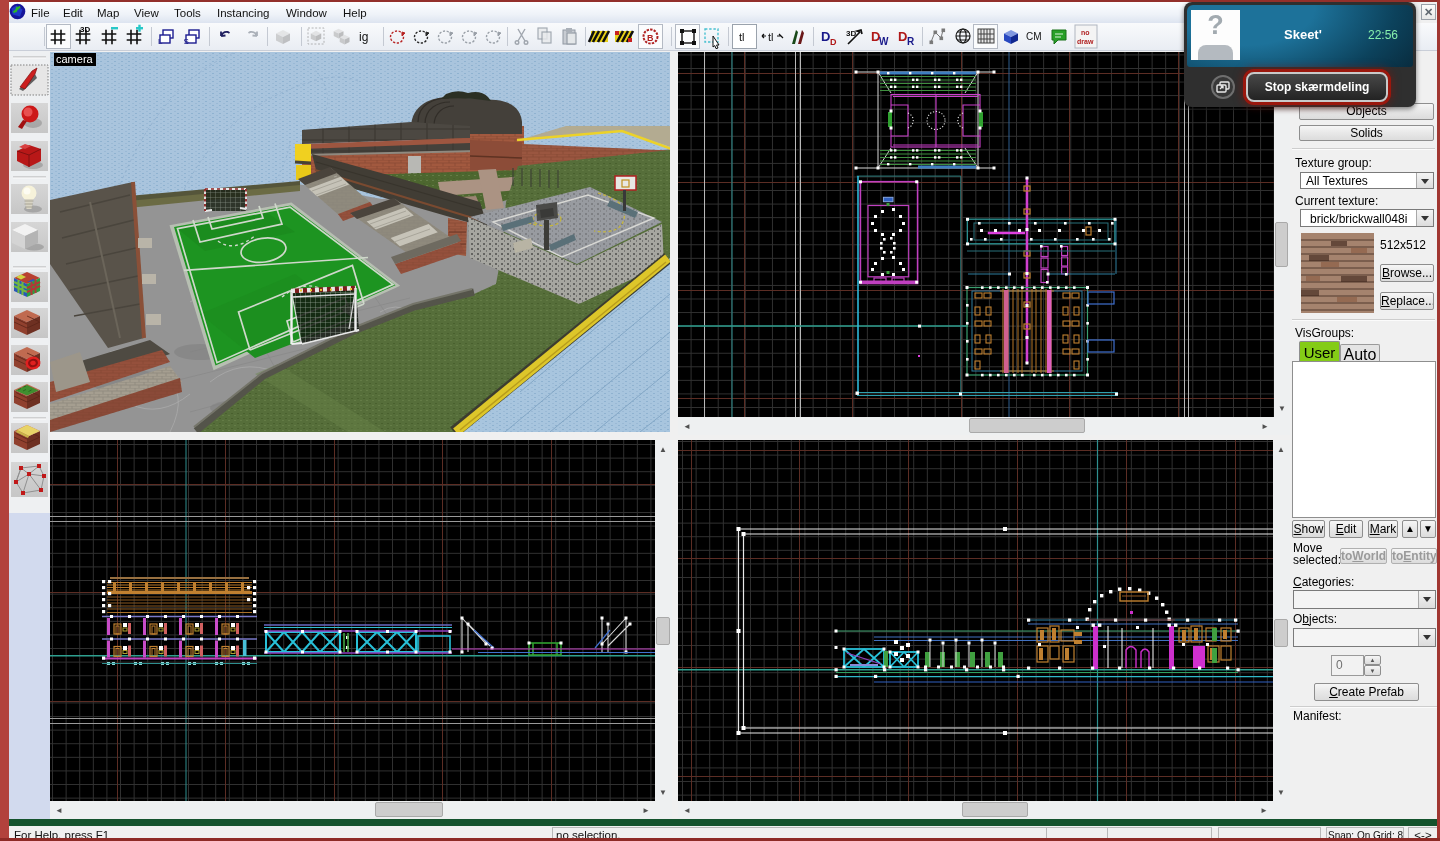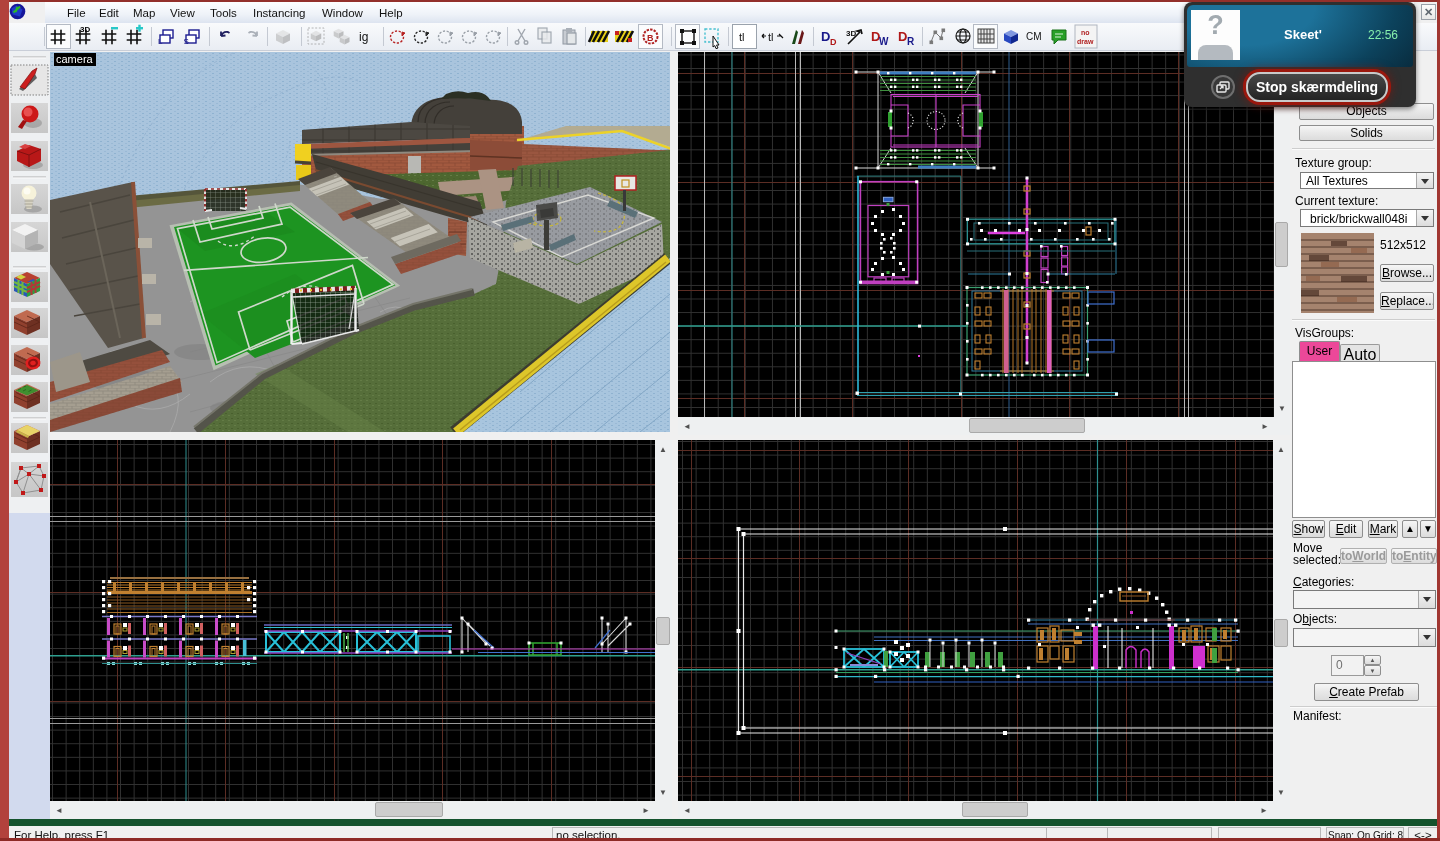--- a/index.html
+++ b/index.html
@@ -5,21 +5,21 @@
   * { margin:0; padding:0; box-sizing:border-box; }
   html,body { width:1440px; height:841px; overflow:hidden; background:#f0f0f0;
     font-family:"Liberation Sans", sans-serif; }
   .abs { position:absolute; }
   #stage { position:relative; width:1440px; height:841px; background:#f0f0f0; }
   #bL { left:0; top:0; width:9px; height:841px; background:#b2423c; }
   #bT { left:0; top:0; width:1440px; height:2px; background:#93302b; }
   #bR { left:1437px; top:0; width:3px; height:841px; background:#a03631; }
   #bB { left:0; top:838px; width:1440px; height:3px; background:#8e2a26; }
   #menubar { left:9px; top:2px; width:1369px; height:21px;
-    background:linear-gradient(#fdfeff,#eef2f8 60%,#dde4f0); font-size:11.5px; color:#111;margin-left:36px; }
+    background:linear-gradient(#fdfeff,#eef2f8 60%,#dde4f0); font-size:11.5px; color:#111; }
   #menubar span { position:absolute; top:5px; }
   #toolbar { left:9px; top:23px; width:1428px; height:28px;
     background:linear-gradient(#f9fafc,#e9edf3); border-bottom:1px solid #c9ced8; }
   #lefttools { left:9px; top:51px; width:41px; height:462px; background:#eef0f2; }
   #leftempty { left:9px; top:513px; width:41px; height:306px; background:#d2daee; }
   .vp { background:#000; }
   #v3d { left:50px; top:52px; width:620px; height:380px; }
   #vtop { left:678px; top:52px; width:612px; height:383px; }
   #vfront { left:50px; top:440px; width:622px; height:380px; }
   #vside { left:678px; top:440px; width:612px; height:380px; }
@@ -1387,21 +1387,21 @@
           <rect x="50" y="15" width="16" height="5"></rect>
         <rect x="5" y="43" width="14" height="5"></rect>
           <rect x="36" y="64" width="20" height="5"></rect>
       </g>
     </svg>
     <div class="lbl" style="left:90px;top:187px">512x512</div>
     <div class="btn97" style="left:90px;top:213px;width:54px;height:18px;line-height:16px"><u>B</u>rowse...</div>
     <div class="btn97" style="left:90px;top:241px;width:54px;height:18px;line-height:16px"><u>R</u>eplace...</div>
     <div class="etch" style="left:2px;top:268px;width:143px"></div>
     <div class="lbl" style="left:5px;top:275px">VisGroups:</div>
-    <div class="abs" style="left:9px;top:290px;width:41px;height:20px;background:#ec4899;border:1px solid #8e8e8e;border-bottom:none;border-radius:2px 2px 0 0;text-align:center;font-size:12px;padding-top:2px">User</div>
+    <div class="abs" style="left:9px;top:290px;width:41px;height:20px;background:#84cc16;border:1px solid #8e8e8e;border-bottom:none;border-radius:2px 2px 0 0;text-align:center;font-size:15px;padding-top:2px">User</div>
     <div class="abs" style="left:50px;top:293px;width:40px;height:17px;background:#e4e4e4;border:1px solid #9a9a9a;border-bottom:none;border-radius:2px 2px 0 0;text-align:center;font-size:16px;padding-top:1px">Auto</div>
     <div class="abs" style="left:2px;top:310px;width:144px;height:157px;background:#fff;border:1px solid #8e8e8e"></div>
     <div class="btn97" style="left:2px;top:469px;width:33px;height:18px;line-height:16px"><u>S</u>how</div>
     <div class="btn97" style="left:39px;top:469px;width:34px;height:18px;line-height:16px"><u>E</u>dit</div>
     <div class="btn97" style="left:78px;top:469px;width:30px;height:18px;line-height:16px"><u>M</u>ark</div>
     <div class="btn97" style="left:112px;top:469px;width:16px;height:18px;line-height:16px;font-size:10px">▲</div>
     <div class="btn97" style="left:130px;top:469px;width:16px;height:18px;line-height:16px;font-size:10px">▼</div>
     <div class="lbl" style="left:3px;top:491px;line-height:12px;font-size:12px">Move<br>selected:</div>
     <div class="btn97 dis" style="left:50px;top:497px;width:47px;height:16px;line-height:14px">to<u>W</u>orld</div>
     <div class="btn97 dis" style="left:101px;top:497px;width:46px;height:16px;line-height:14px">to<u>E</u>ntity</div>
@@ -1440,20 +1440,20 @@
     </div>
     <div class="abs" style="left:100px;top:25px;font-size:13px;font-weight:bold;color:#fff">Skeet'</div>
     <div class="abs" style="left:184px;top:26px;font-size:12px;color:#86efac">22:56</div>
     <div class="abs" style="left:27px;top:73px;width:24px;height:24px;border:2px solid #6f6f6f;border-radius:50%;background:#383838">
       <svg width="20" height="20" viewBox="0 0 20 20" style="position:absolute;left:0;top:0">
         <rect x="7" y="5" width="9" height="7" rx="1" fill="none" stroke="#e8e8e8" stroke-width="1.4"></rect>
         <rect x="4" y="8" width="9" height="7" rx="1" fill="#383838" stroke="#e8e8e8" stroke-width="1.4"></rect>
         <path d="M7 12 L10 9 M10 9 L10 11.4 M10 9 L7.6 9" stroke="#e8e8e8" stroke-width="1.3" fill="none"></path>
       </svg>
     </div>
-    <div class="abs" style="left:62px;top:70px;width:142px;height:30px;border-radius:14px;background:linear-gradient(#484848,#232323);border:2px solid #c9c9c9;box-shadow:0 0 0 3px rgba(165,22,10,.88), 0 0 9px 4px rgba(140,18,8,.5);text-align:center;line-height:26px;font-size:14px;font-weight:bold;color:#fff;white-space:nowrap">Stop skærmdeling</div>
+    <div class="abs" style="left:62px;top:70px;width:142px;height:30px;border-radius:8px;background:linear-gradient(#484848,#232323);border:2px solid #c9c9c9;box-shadow:0 0 0 3px rgba(165,22,10,.88), 0 0 9px 4px rgba(140,18,8,.5);text-align:center;line-height:26px;font-size:12px;font-weight:bold;color:#fff;white-space:nowrap">Stop skærmdeling</div>
   </div>
 
   <div id="bT" class="abs"></div>
   <div id="bL" class="abs"></div>
   <div id="bR" class="abs"></div>
   <div id="bB" class="abs"></div>
 </div>
 
 </body></html>

